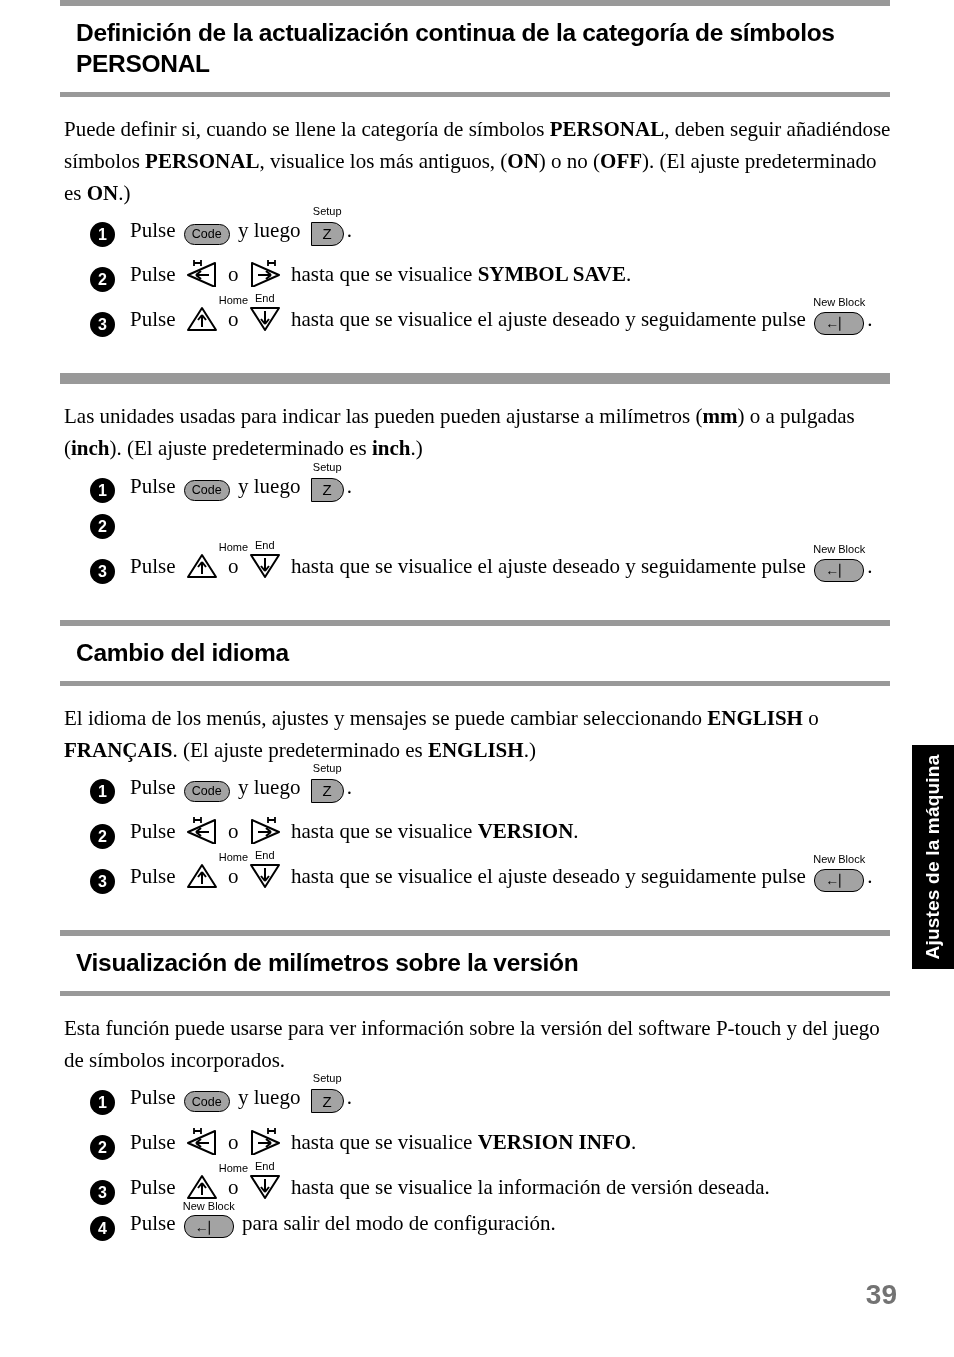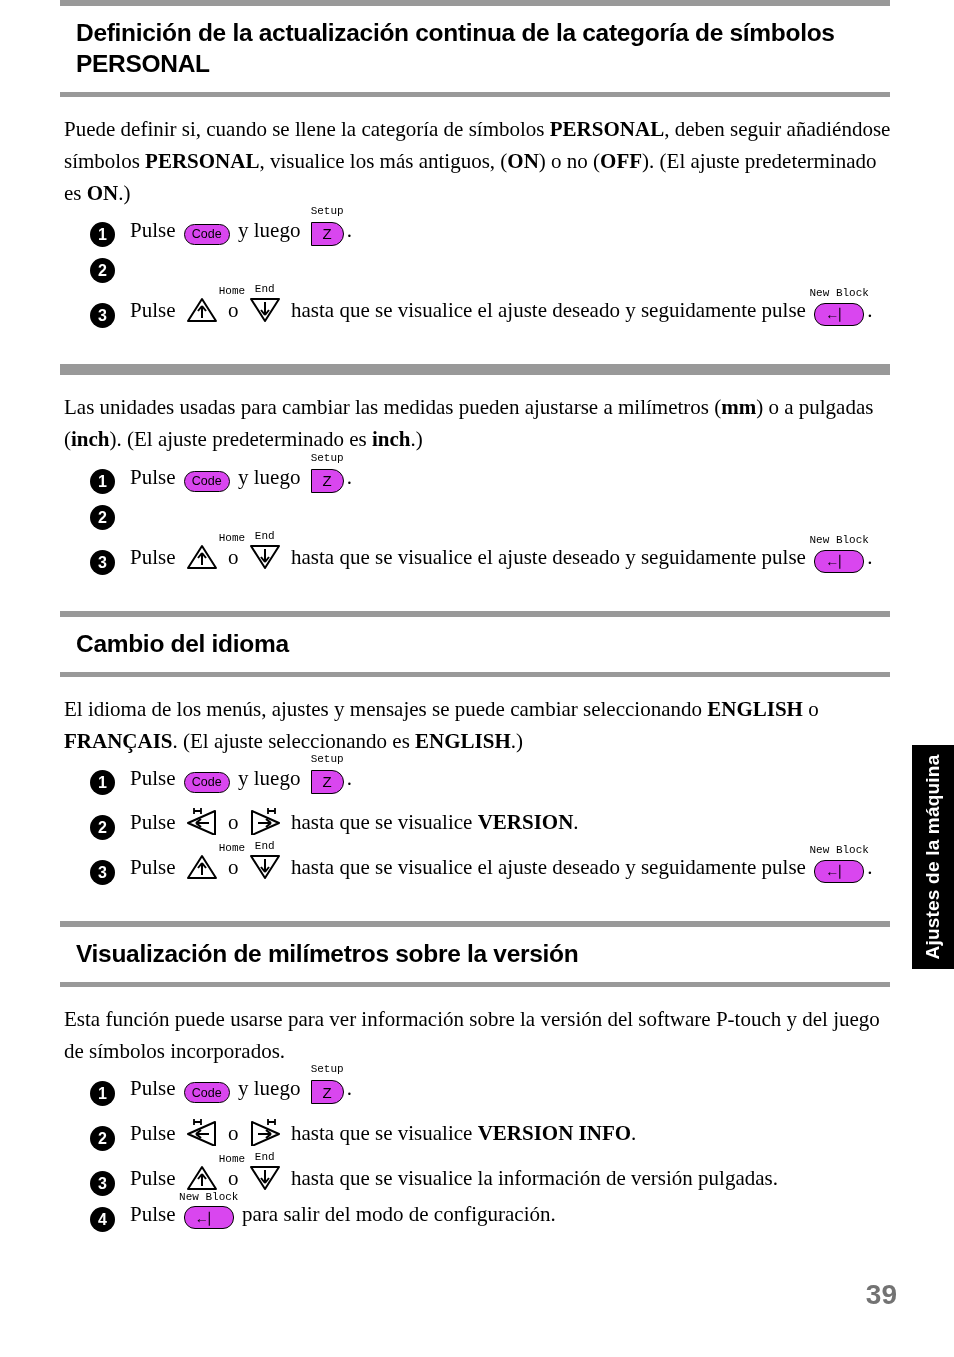--- a/index.html
+++ b/index.html
@@ -98,21 +98,21 @@
     position: relative;
     vertical-align: baseline;
     margin: 0 3px;
   }
   .keycap {
     display: inline-flex;
     align-items: center;
     justify-content: center;
     border: 1.6px solid #000;
     box-sizing: border-box;
-    background: #d946ef;
+    background: #a3a3a3;
     font-family: "Liberation Sans", sans-serif;
   }
   .key-code .keycap {
     width: 46px;
     height: 21px;
     border-radius: 11px;
     font-size: 12.5px;
     position: relative;
     top: 2px;
   }
@@ -132,21 +132,21 @@
     border-radius: 11px;
     font-size: 14px;
     position: relative;
     top: 2px;
   }
   .keylabel {
     position: absolute;
     left: 50%;
     transform: translateX(-50%);
     top: -13px;
-    font-family: Liberation Mono, monospace;
+    font-family: Liberation Sans, sans-serif;
     font-size: 11px;
     line-height: 11px;
     white-space: nowrap;
     color: #000;
   }
   .key-enter .keylabel { top: -12px; }
 
   
   .key-arrow {
     width: 34px;
@@ -215,20 +215,37 @@
         <div class="step">
           <span class="step-num">1</span>
           <span class="step-text"><span>Pulse</span>
             <span class="key key-code"><span class="keycap">Code</span></span>
             <span>y luego</span>
             <span class="key key-setup"><span class="keylabel">Setup</span><span class="keycap">Z</span></span><span>.</span></span>
         </div>
 
         <div class="step">
           <span class="step-num">2</span>
+          <span class="step-text"><span>Pulse</span>
+            <span class="key key-arrow key-left">
+              <svg width="34" height="27" viewBox="0 0 34 27">
+                  <path d="M3 15 L30 3 L30 27 Z" fill="#fff" stroke="#000" stroke-width="2" stroke-linejoin="round"></path>
+                  <path d="M24 15 L11 15 M11 15 L16 11 M11 15 L16 19" stroke="#000" stroke-width="2.2" fill="none"></path>
+                  <path d="M7 2 L7 8 M7 5 L14 5 M14 2 L14 8" stroke="#000" stroke-width="1.8" fill="none" transform="translate(2,-2)"></path>
+                </svg>
+            </span>
+            <span>o</span>
+            <span class="key key-arrow key-right">
+              <svg width="34" height="27" viewBox="0 0 34 27">
+                  <path d="M31 15 L4 3 L4 27 Z" fill="#fff" stroke="#000" stroke-width="2" stroke-linejoin="round"></path>
+                  <path d="M10 15 L23 15 M23 15 L18 11 M23 15 L18 19" stroke="#000" stroke-width="2.2" fill="none"></path>
+                  <path d="M27 2 L27 8 M27 5 L20 5 M20 2 L20 8" stroke="#000" stroke-width="1.8" fill="none" transform="translate(0,-2)"></path>
+                </svg>
+            </span>
+            <span>hasta que se visualice</span> <b>SYMBOL SAVE</b><span>.</span></span>
         </div>
 
         <div class="step">
           <span class="step-num">3</span>
           <span class="step-text"><span>Pulse</span>
             <span class="key key-arrow key-up"><span class="keylabel">Home</span>
               <svg width="34" height="27" viewBox="0 0 34 27">
                   <path d="M17 3 L31 25 L3 25 Z" fill="#fff" stroke="#000" stroke-width="2" stroke-linejoin="round"></path>
                   <path d="M17 22 L17 10 M17 10 L13 15 M17 10 L21 15" stroke="#000" stroke-width="2" fill="none"></path>
                 </svg>
@@ -245,21 +262,21 @@
         </div>
       </div>
     </div>
 
     <div class="sec-gap"></div>
 
     <div class="section">
       <div class="rule"></div>
       <div class="rule thin"></div>
 
-      <p class="para"><span>Las unidades usadas para cambiar las medidas pueden ajustarse a milímetros (</span><b>mm</b><span>) o a pulgadas (</span><b>inch</b><span>). (El ajuste predeterminado es </span><b>inch</b><span>.)</span></p>
+      <p class="para"><span>Las unidades usadas para indicar las pueden pueden ajustarse a milímetros (</span><b>mm</b><span>) o a pulgadas (</span><b>inch</b><span>). (El ajuste predeterminado es </span><b>inch</b><span>.)</span></p>
 
       <div class="steps">
         <div class="step">
           <span class="step-num">1</span>
           <span class="step-text"><span>Pulse</span>
             <span class="key key-code"><span class="keycap">Code</span></span>
             <span>y luego</span>
             <span class="key key-setup"><span class="keylabel">Setup</span><span class="keycap">Z</span></span><span>.</span></span>
         </div>
 
@@ -289,21 +306,21 @@
       </div>
     </div>
 
     <div class="sec-gap"></div>
 
     <div class="section">
       <div class="rule"></div>
       <h1 class="heading">Cambio del idioma</h1>
       <div class="rule thin"></div>
 
-      <p class="para"><span>El idioma de los menús, ajustes y mensajes se puede cambiar seleccionando </span><b>ENGLISH</b><span> o </span><b>FRANÇAIS</b><span>. (El ajuste seleccionando es </span><b>ENGLISH</b><span>.)</span></p>
+      <p class="para"><span>El idioma de los menús, ajustes y mensajes se puede cambiar seleccionando </span><b>ENGLISH</b><span> o </span><b>FRANÇAIS</b><span>. (El ajuste predeterminado es </span><b>ENGLISH</b><span>.)</span></p>
 
       <div class="steps">
         <div class="step">
           <span class="step-num">1</span>
           <span class="step-text"><span>Pulse</span>
             <span class="key key-code"><span class="keycap">Code</span></span>
             <span>y luego</span>
             <span class="key key-setup"><span class="keylabel">Setup</span><span class="keycap">Z</span></span><span>.</span></span>
         </div>
 
@@ -398,21 +415,21 @@
                   <path d="M17 22 L17 10 M17 10 L13 15 M17 10 L21 15" stroke="#000" stroke-width="2" fill="none"></path>
                 </svg>
             </span>
             <span>o</span>
             <span class="key key-arrow key-down"><span class="keylabel">End</span>
               <svg width="34" height="27" viewBox="0 0 34 27">
                   <path d="M17 25 L3 3 L31 3 Z" fill="#fff" stroke="#000" stroke-width="2" stroke-linejoin="round"></path>
                   <path d="M17 6 L17 19 M17 19 L13 14 M17 19 L21 14" stroke="#000" stroke-width="2" fill="none"></path>
                 </svg>
             </span>
-            <span>hasta que se visualice la información de versión pulgadas.</span></span>
+            <span>hasta que se visualice la información de versión deseada.</span></span>
         </div>
 
         <div class="step">
           <span class="step-num">4</span>
           <span class="step-text"><span>Pulse</span>
             <span class="key key-enter"><span class="keylabel">New Block</span><span class="keycap">←⎸</span></span>
             <span>para salir del modo de configuración.</span></span>
         </div>
       </div>
     </div>

